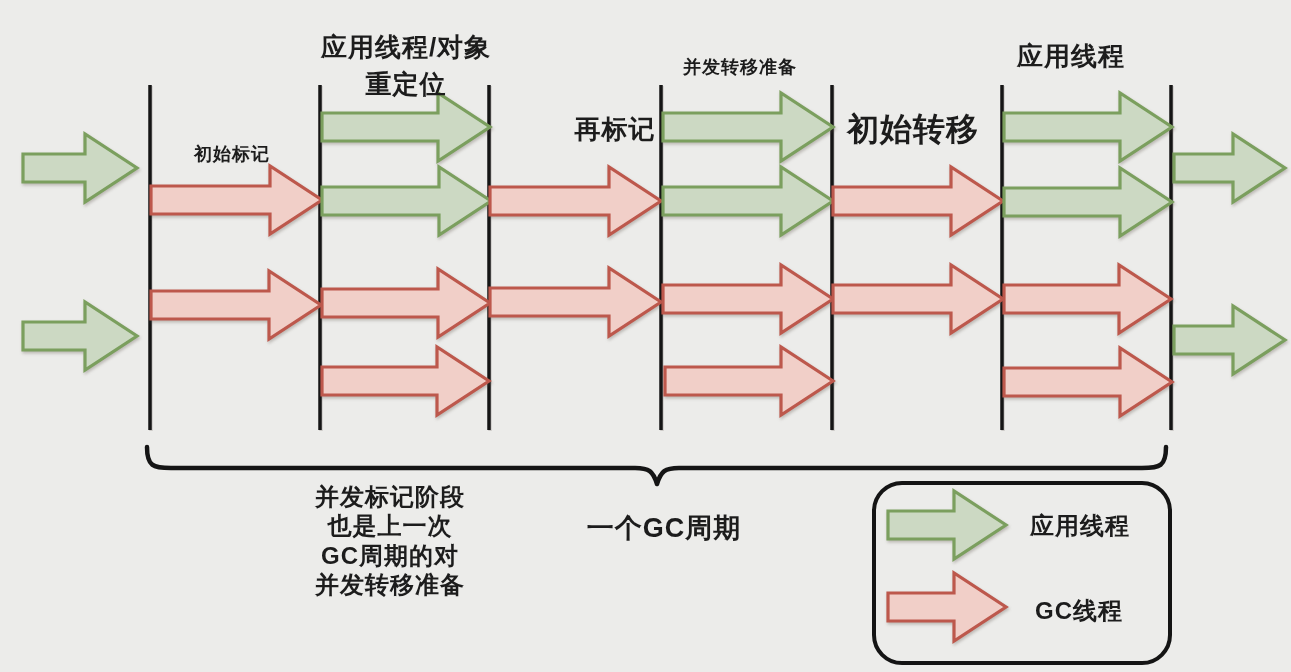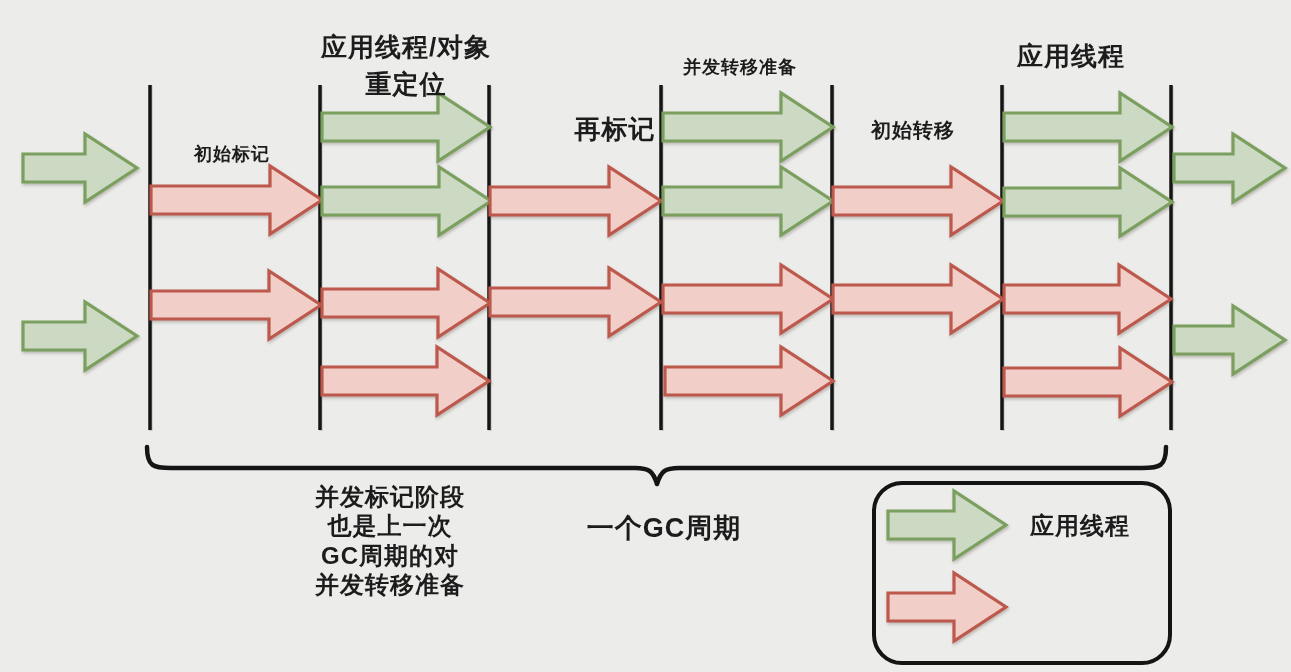--- a/index.html
+++ b/index.html
@@ -61,23 +61,24 @@
       <polygon points="1174,326 1233,326 1233,306 1285,340 1233,374 1233,354 1174,354" fill="#ccd9c3" stroke="#7b9f5e" stroke-width="3.2" stroke-linejoin="miter" class="arrow"></polygon>
       <polygon points="888,511 954,511 954,491 1006,525 954,559 954,539 888,539" fill="#ccd9c3" stroke="#7b9f5e" stroke-width="3.2" stroke-linejoin="miter" class="arrow"></polygon>
       <polygon points="888,593 954,593 954,573 1006,607 954,641 954,621 888,621" fill="#f1cfc8" stroke="#bd584c" stroke-width="3.2" stroke-linejoin="miter" class="arrow"></polygon>
     </svg>
   <div id="labels-layer">
       <div class="diagram-label" style="left: 232px; top: 155px; font-size: 18px; line-height: 1.3;">初始标记</div>
       <div class="diagram-label" style="left: 406px; top: 66px; font-size: 26px; line-height: 1.42;">应用线程/对象
 重定位</div>
       <div class="diagram-label" style="left: 574px; top: 130px; font-size: 26px; line-height: 1.3; margin-left: 41px;">再标记</div>
       <div class="diagram-label" style="left: 740px; top: 68px; font-size: 18px; line-height: 1.3; text-align: center;">并发转移准备</div>
-      <div class="diagram-label" style="left: 913px; top: 130px; font-size: 20px; line-height: 1.3;">初始转移</div>
+      <div class="diagram-label" style="left: 913px; top: 130px; font-size: 32px; line-height: 1.3;">初始转移</div>
       <div class="diagram-label" style="left: 1071px; top: 57px; font-size: 26px; line-height: 1.3;">应用线程</div>
       <div class="diagram-label" style="left: 664px; top: 529px; font-size: 27px; line-height: 1.3;">一个GC周期</div>
       <div class="diagram-label" style="left: 390px; top: 541px; font-size: 24px; line-height: 1.22;">并发标记阶段
 也是上一次
 GC周期的对
 并发转移准备</div>
     </div>
   <div class="legend-box"></div>
   <div class="diagram-label legend-text lg-app">应用线程</div>
+  <div class="diagram-label legend-text lg-gc">GC线程</div>
 </div>
 
 </body></html>

